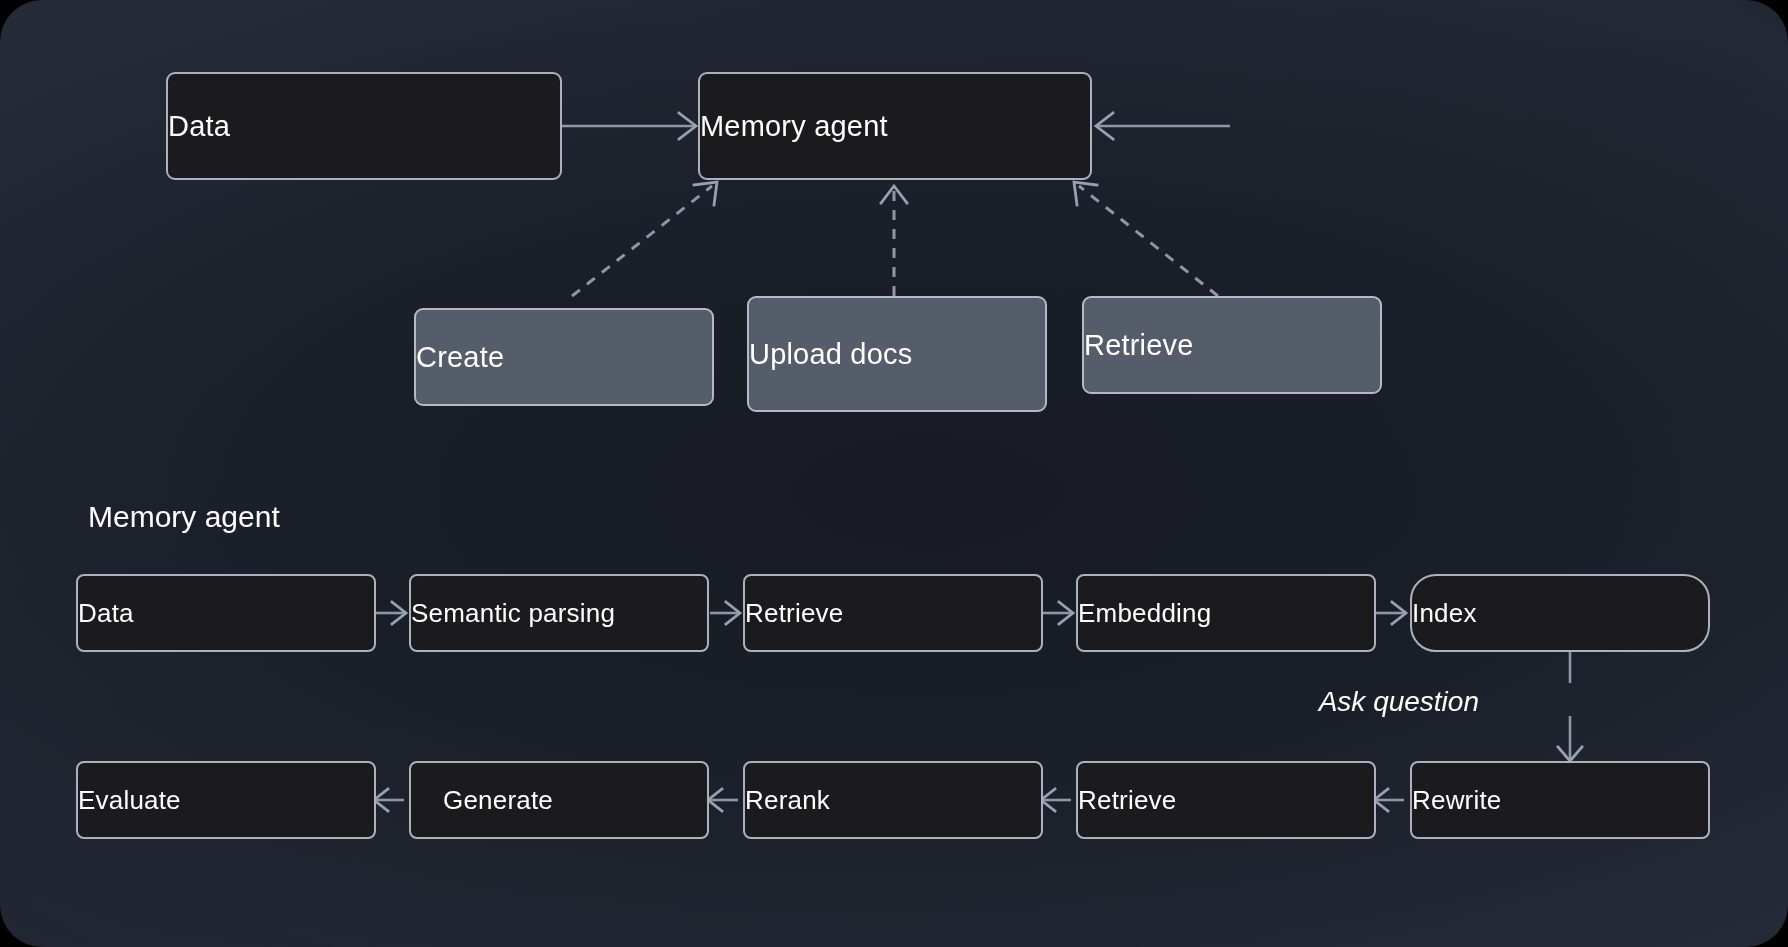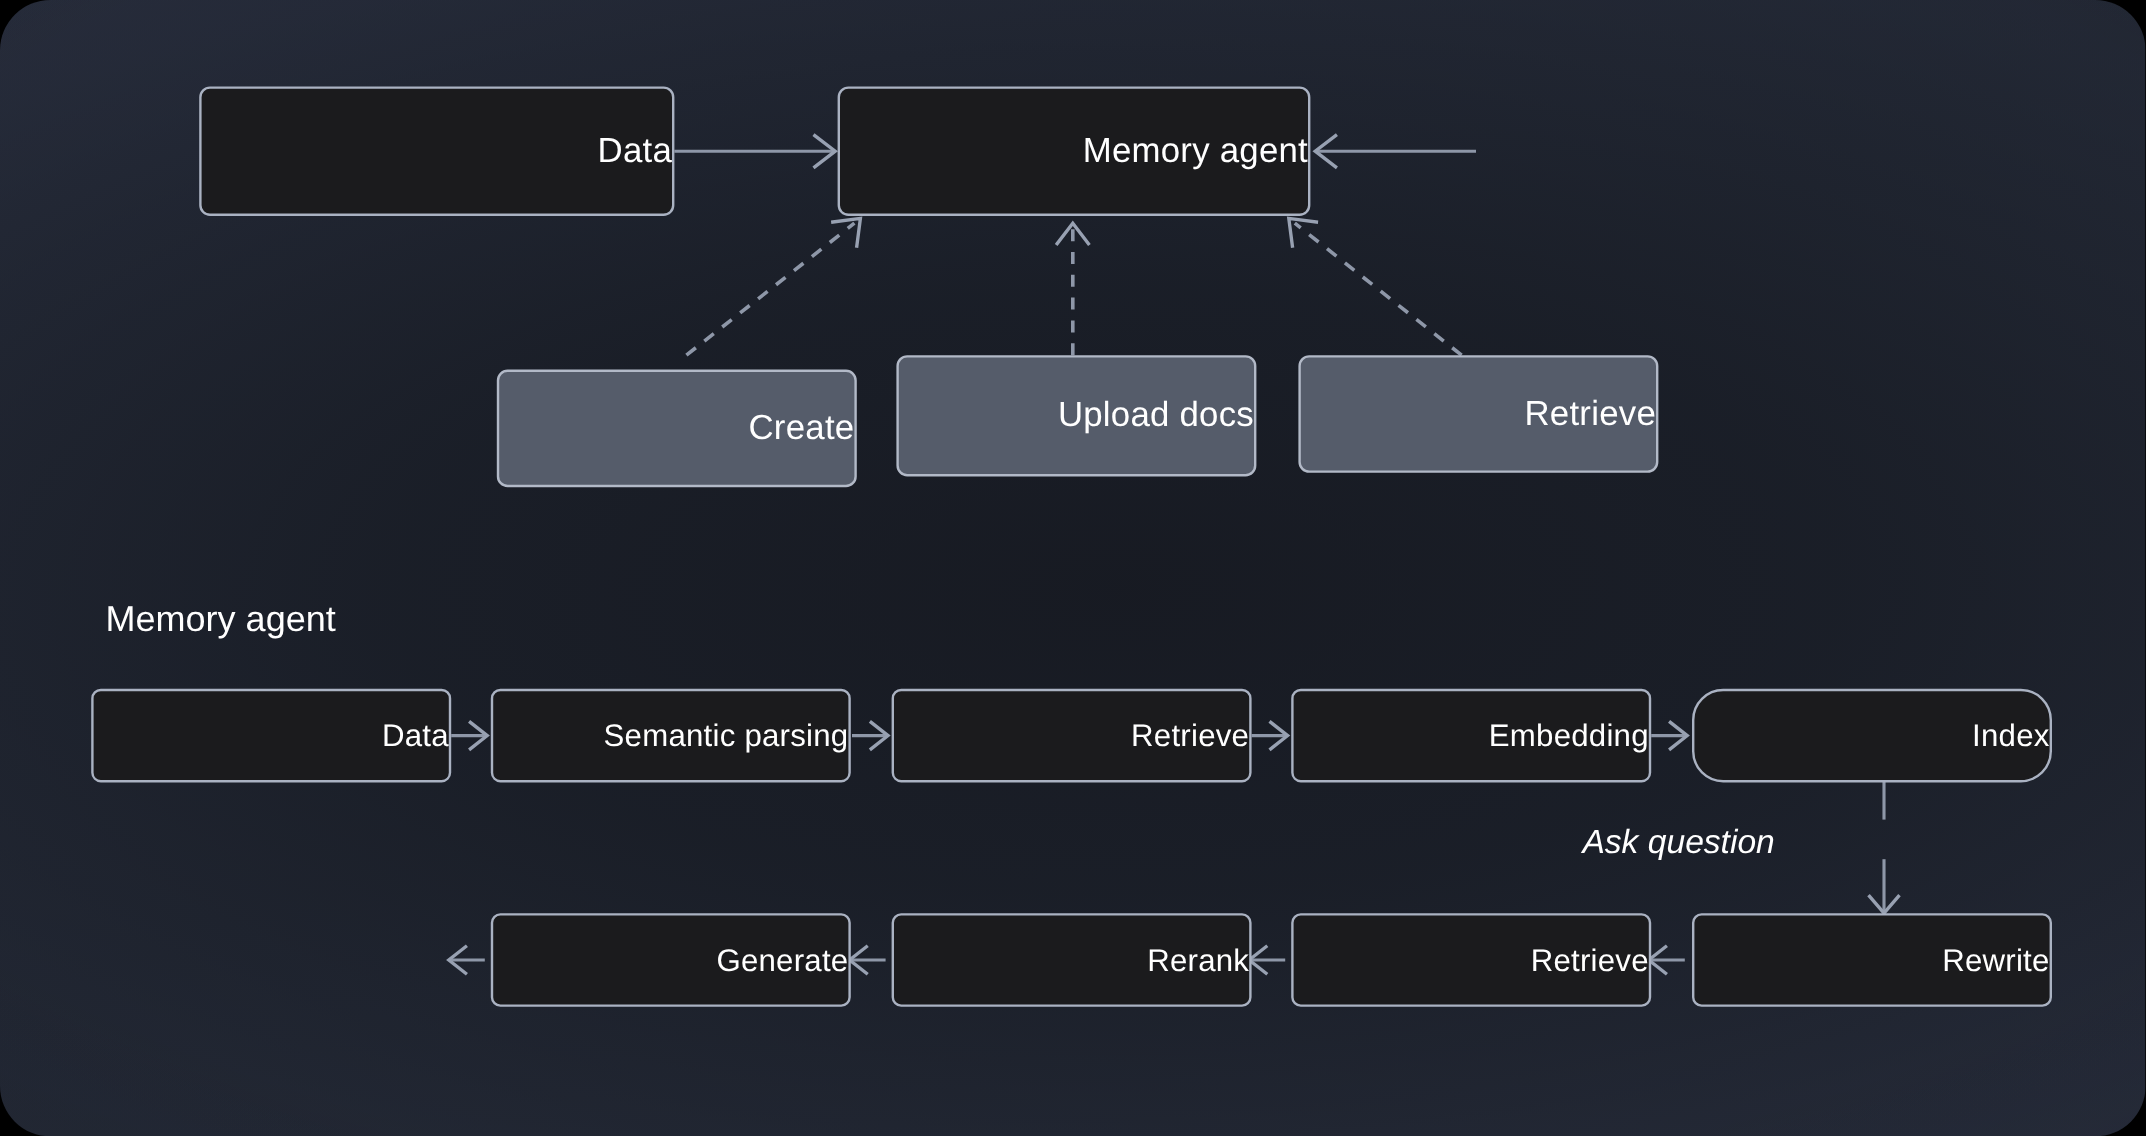--- a/index.html
+++ b/index.html
@@ -36,21 +36,21 @@
 
   .node {
     position: absolute;
     box-sizing: border-box;
     border: 2px solid #aab2c2;
     border-radius: 9px;
     background: #1b1b1d;
     color: #ffffff;
     display: flex;
     align-items: center;
-    justify-content: flex-end;
+    justify-content: flex-start;
     font-size: 29px;
     letter-spacing: 0.2px;
     z-index: 3;
     white-space: nowrap;
   }
 
   .node.light {
     background: #555c6a;
     border-color: #b2b9c7;
   }
@@ -178,21 +178,21 @@
 
   <div class="node" style="left:698px; top:72px; width:394px; height:108px;">
     <span>Memory agent</span>
   </div>
 
 
   <div class="node light" style="left:414px; top:308px; width:300px; height:98px;">
     <span>Create</span>
   </div>
 
-  <div class="node light" style="left:747px; top:296px; width:300px; height:101px;padding-left:44px;">
+  <div class="node light" style="left:747px; top:296px; width:300px; height:116px;">
     <span>Upload docs</span>
   </div>
 
   <div class="node light" style="left:1082px; top:296px; width:300px; height:98px;">
     <span>Retrieve</span>
   </div>
 
   <div class="plainlabel" style="left:88px; top:500px;">
     <span>Memory agent</span>
   </div>
@@ -214,20 +214,23 @@
   </div>
 
   <div class="node small" style="left:1410px; top:574px; width:300px; height:78px;border-radius:26px;">
     <span>Index</span>
   </div>
 
   <div class="plainlabel sub" style="left:1479px; top:686px; transform:translate(-100%, 0);">
     <span>Ask question</span>
   </div>
 
+  <div class="node small" style="left:76px; top:761px; width:300px; height:78px;">
+    <span>Evaluate</span>
+  </div>
 
   <div class="node small" style="left:409px; top:761px; width:300px; height:78px;padding-left:32px;">
     <span>Generate</span>
   </div>
 
   <div class="node small" style="left:743px; top:761px; width:300px; height:78px;">
     <span>Rerank</span>
   </div>
 
   <div class="node small" style="left:1076px; top:761px; width:300px; height:78px;">

